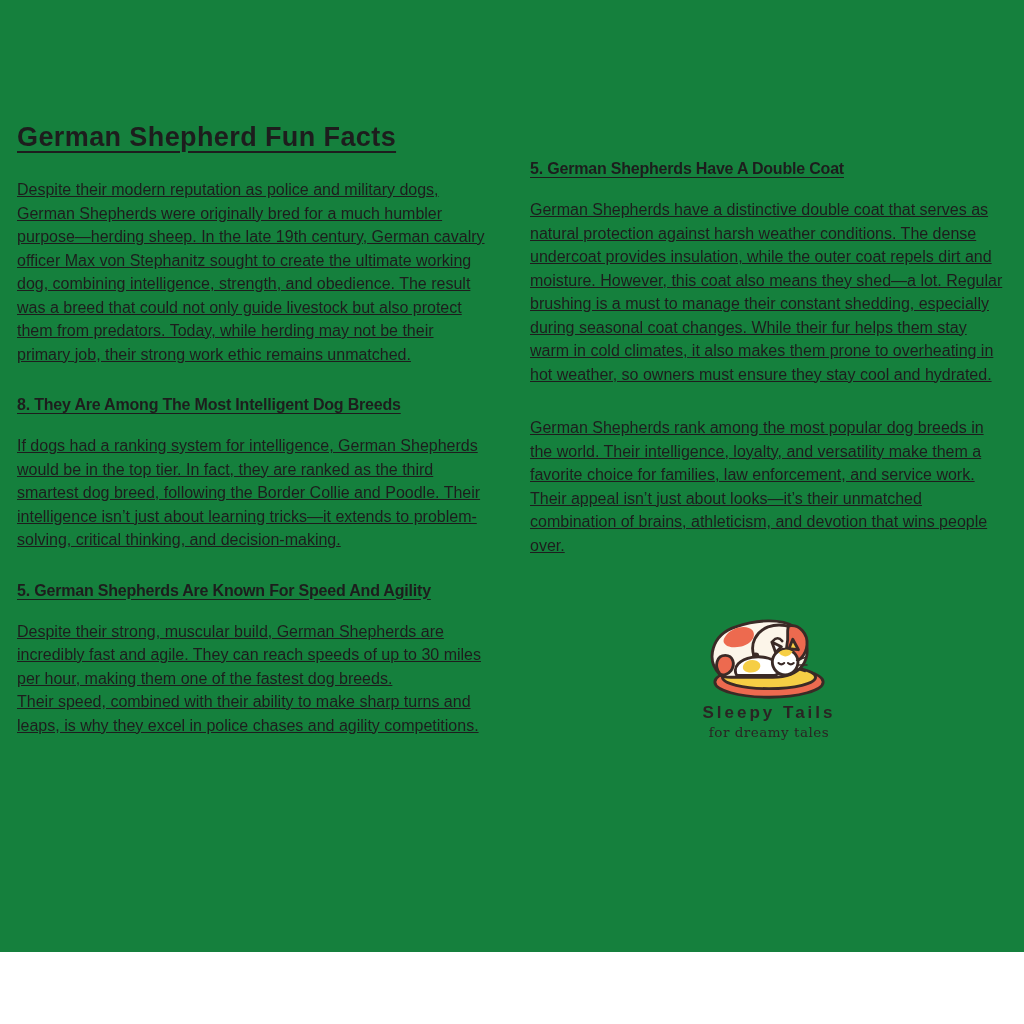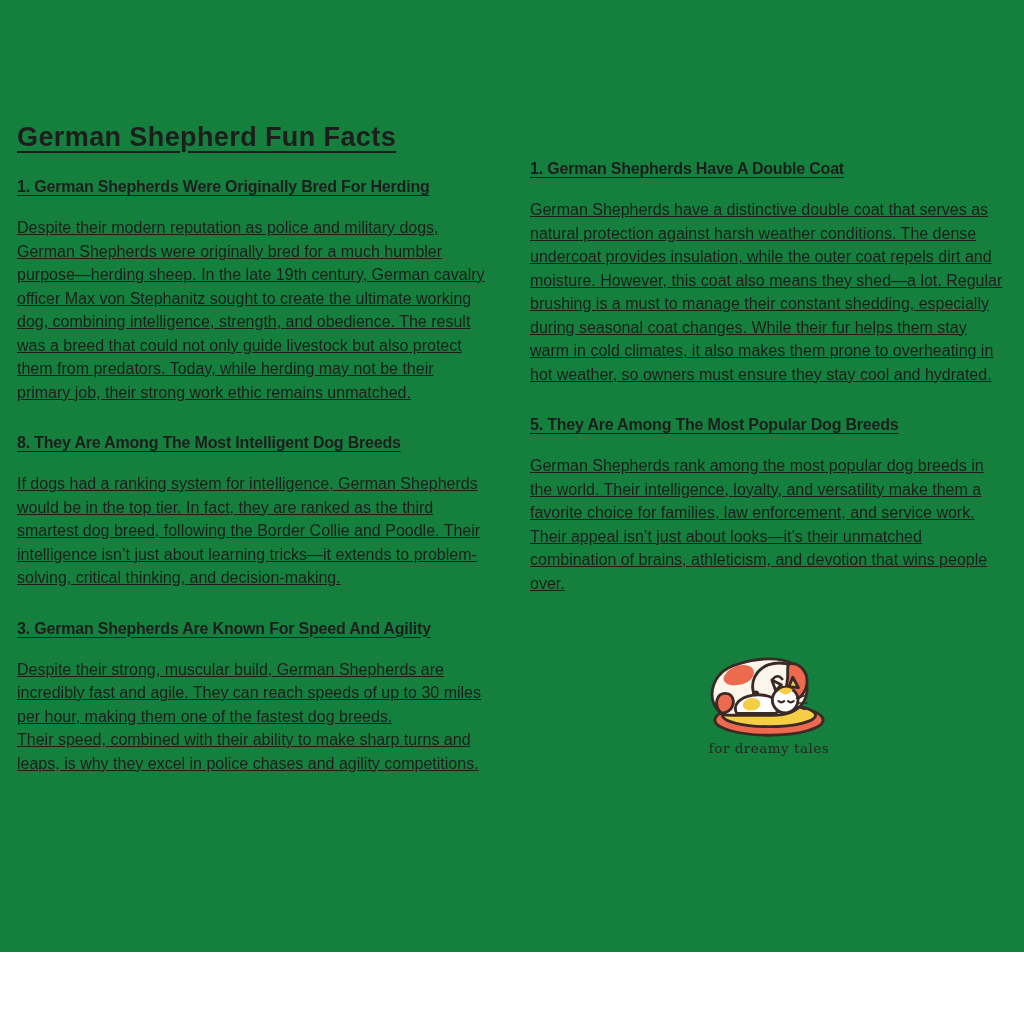--- a/index.html
+++ b/index.html
@@ -71,41 +71,39 @@
 </style>
 </head>
 <body>
 
 <div class="page">
 
   <h1 class="doc-title">German Shepherd Fun Facts</h1>
 
   <div class="col col-left">
     <section>
-      <h2 class="sec-heading">1. German Shepherds Were Originally Bred For Herding</h2>
       <p class="sec-body">Despite their modern reputation as police and military dogs, German Shepherds were originally bred for a much humbler purpose—herding sheep. In the late 19th century, German cavalry officer Max von Stephanitz sought to create the ultimate working dog, combining intelligence, strength, and obedience. The result was a breed that could not only guide livestock but also protect them from predators. Today, while herding may not be their primary job, their strong work ethic remains unmatched.</p>
     </section>
     <section>
       <h2 class="sec-heading">8. They Are Among The Most Intelligent Dog Breeds</h2>
       <p class="sec-body">If dogs had a ranking system for intelligence, German Shepherds would be in the top tier. In fact, they are ranked as the third smartest dog breed, following the Border Collie and Poodle. Their intelligence isn’t just about learning tricks—it extends to problem-solving, critical thinking, and decision-making.</p>
     </section>
     <section>
-      <h2 class="sec-heading">3. German Shepherds Are Known For Speed And Agility</h2>
+      <h2 class="sec-heading">5. German Shepherds Are Known For Speed And Agility</h2>
       <p class="sec-body">Despite their strong, muscular build, German Shepherds are incredibly fast and agile. They can reach speeds of up to 30 miles per hour, making them one of the fastest dog breeds.
 Their speed, combined with their ability to make sharp turns and leaps, is why they excel in police chases and agility competitions.</p>
     </section>
   </div>
 
   <div class="col col-right">
     <section>
-      <h2 class="sec-heading">1. German Shepherds Have A Double Coat</h2>
+      <h2 class="sec-heading">5. German Shepherds Have A Double Coat</h2>
       <p class="sec-body">German Shepherds have a distinctive double coat that serves as natural protection against harsh weather conditions. The dense undercoat provides insulation, while the outer coat repels dirt and moisture. However, this coat also means they shed—a lot. Regular brushing is a must to manage their constant shedding, especially during seasonal coat changes. While their fur helps them stay warm in cold climates, it also makes them prone to overheating in hot weather, so owners must ensure they stay cool and hydrated.</p>
     </section>
     <section>
-      <h2 class="sec-heading">5. They Are Among The Most Popular Dog Breeds</h2>
       <p class="sec-body">German Shepherds rank among the most popular dog breeds in the world. Their intelligence, loyalty, and versatility make them a favorite choice for families, law enforcement, and service work. Their appeal isn’t just about looks—it’s their unmatched combination of brains, athleticism, and devotion that wins people over.</p>
     </section>
 
     <div class="logo-block">
       <svg class="logo-art" width="152" height="114" viewBox="0 0 160 120" aria-hidden="true">
         <g stroke="#3A2A26" stroke-width="3" stroke-linecap="round" stroke-linejoin="round">
 
           <ellipse cx="80" cy="100" rx="57" ry="16" fill="#ED6A4F"></ellipse>
           <ellipse cx="80" cy="95" rx="49" ry="12" fill="#F6CE45"></ellipse>
 
@@ -132,17 +130,18 @@
           <path d="M101 65 L 105 55 L 111 66 Z" fill="#F6CE45"></path>
 
           <path d="M90 69 Q 97 63 105 68 Q 101 74 96 73 Q 92 72 90 69 Z" fill="#F6CE45" stroke="none"></path>
 
           <path d="M90 80 Q 93 83 96 80" fill="none" stroke-width="2.2"></path>
           <path d="M100 80 Q 103 83 106 80" fill="none" stroke-width="2.2"></path>
 
           <path d="M109 77 L 119 74 M110 82 L 120 82 M109 86 L 118 89" fill="none" stroke-width="1.6"></path>
         </g>
       </svg>
+      <div class="logo-brand">Sleepy Tails</div>
       <div class="logo-tagline">for dreamy tales</div>
     </div>
   </div>
 
 </div>
 
 </body></html>

